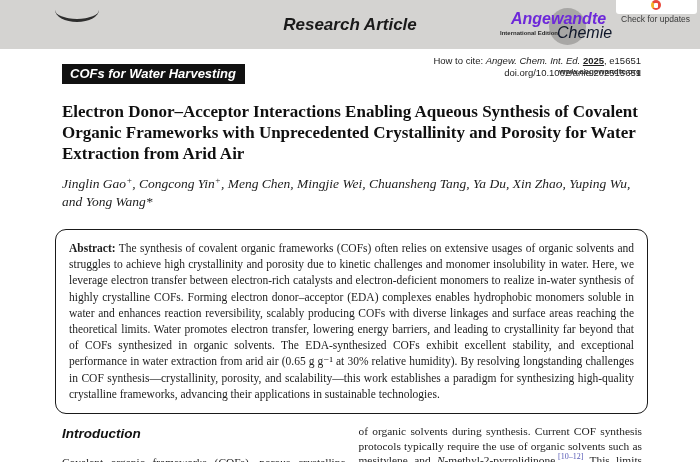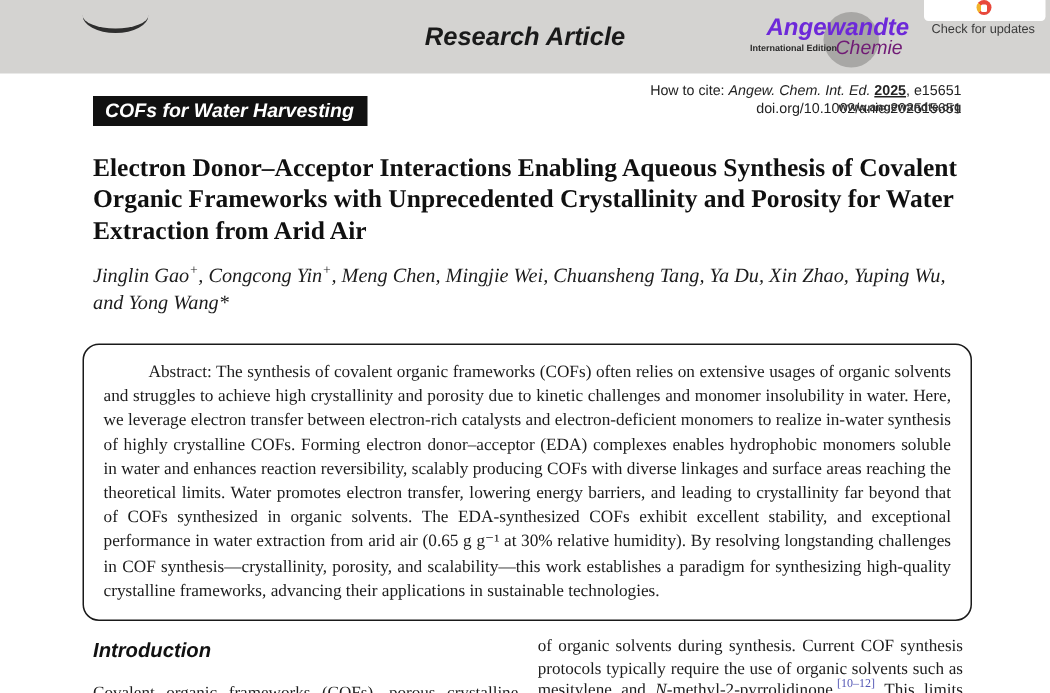--- a/index.html
+++ b/index.html
@@ -82,22 +82,22 @@
     font-size: 6px;
     color: #2a2a2a;
     z-index: 2;
     white-space: nowrap;
   }
   .ang-chemie {
     position: absolute;
     left: 58px; top: 17px;
     font-family: "Liberation Sans", sans-serif;
     font-style: italic;
-    font-size: 13px;
-    color: #701a75;
+    font-size: 16px;
+    color: #0f172a;
     z-index: 2;
   }
   .ang-url {
     position: absolute;
     left: 60px; top: 32px;
     font-family: "Liberation Sans", sans-serif;
     font-weight: bold;
     font-size: 8px;
     color: #333;
     z-index: 2;
@@ -188,21 +188,21 @@
   .abstract-box {
     margin: 19px 0 0 55px;
     width: 565px;
     border: 1.4px solid #1a1a1a;
     border-radius: 11px;
     padding: 10px 13px 11px 13px;
     font-size: 11.5px;
     line-height: 16.2px;
     text-align: justify;
   }
-  .abstract-box b { font-weight: normal; margin-left: 30px; }
+  .abstract-box b { font-weight: bold; }
   
   .columns {
     display: flex;
     gap: 13px;
     margin: 10px 0 0 62px;
     width: 580px;
   }
   .col { flex: 1 1 0; }
   .intro-heading {
     font-family: "Liberation Sans", sans-serif;

